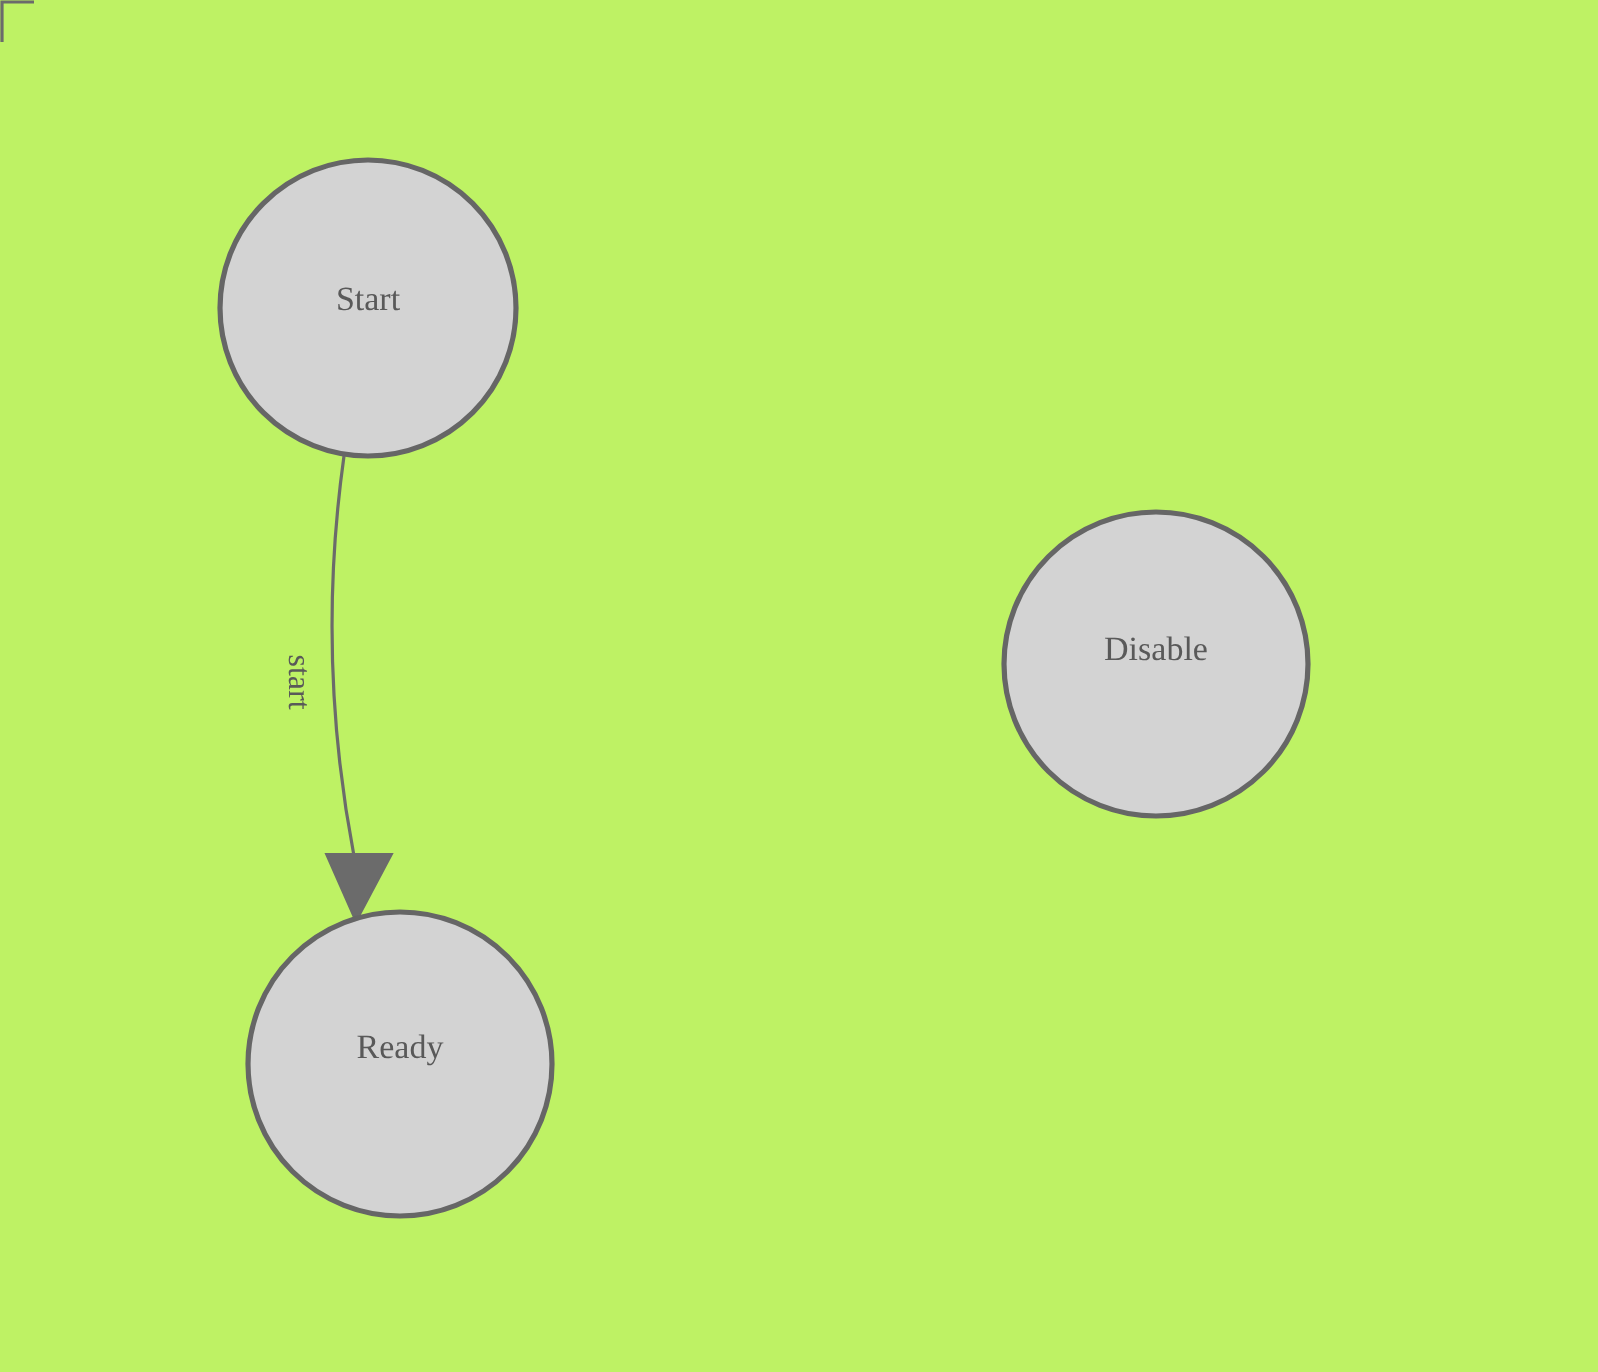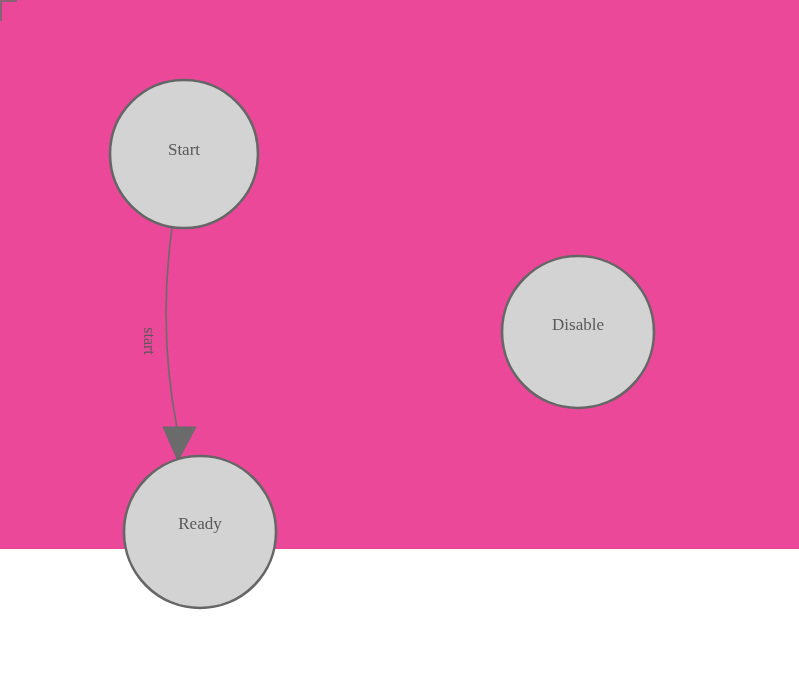--- a/index.html
+++ b/index.html
@@ -9,22 +9,22 @@
   }
   body {
     width: 799px;
     height: 686px;
     font-family: "Liberation Serif", "DejaVu Serif", serif;
     overflow: hidden;
   }
   #canvas {
     position: relative;
     width: 799px;
-    height: 549px;
-    background: #ec4899;
+    height: 686px;
+    background: #bef264;
   }
   #graph-svg {
     position: absolute;
     left: 0;
     top: 0;
     width: 799px;
     height: 686px;
     display: block;
   }
   .node-circle {

